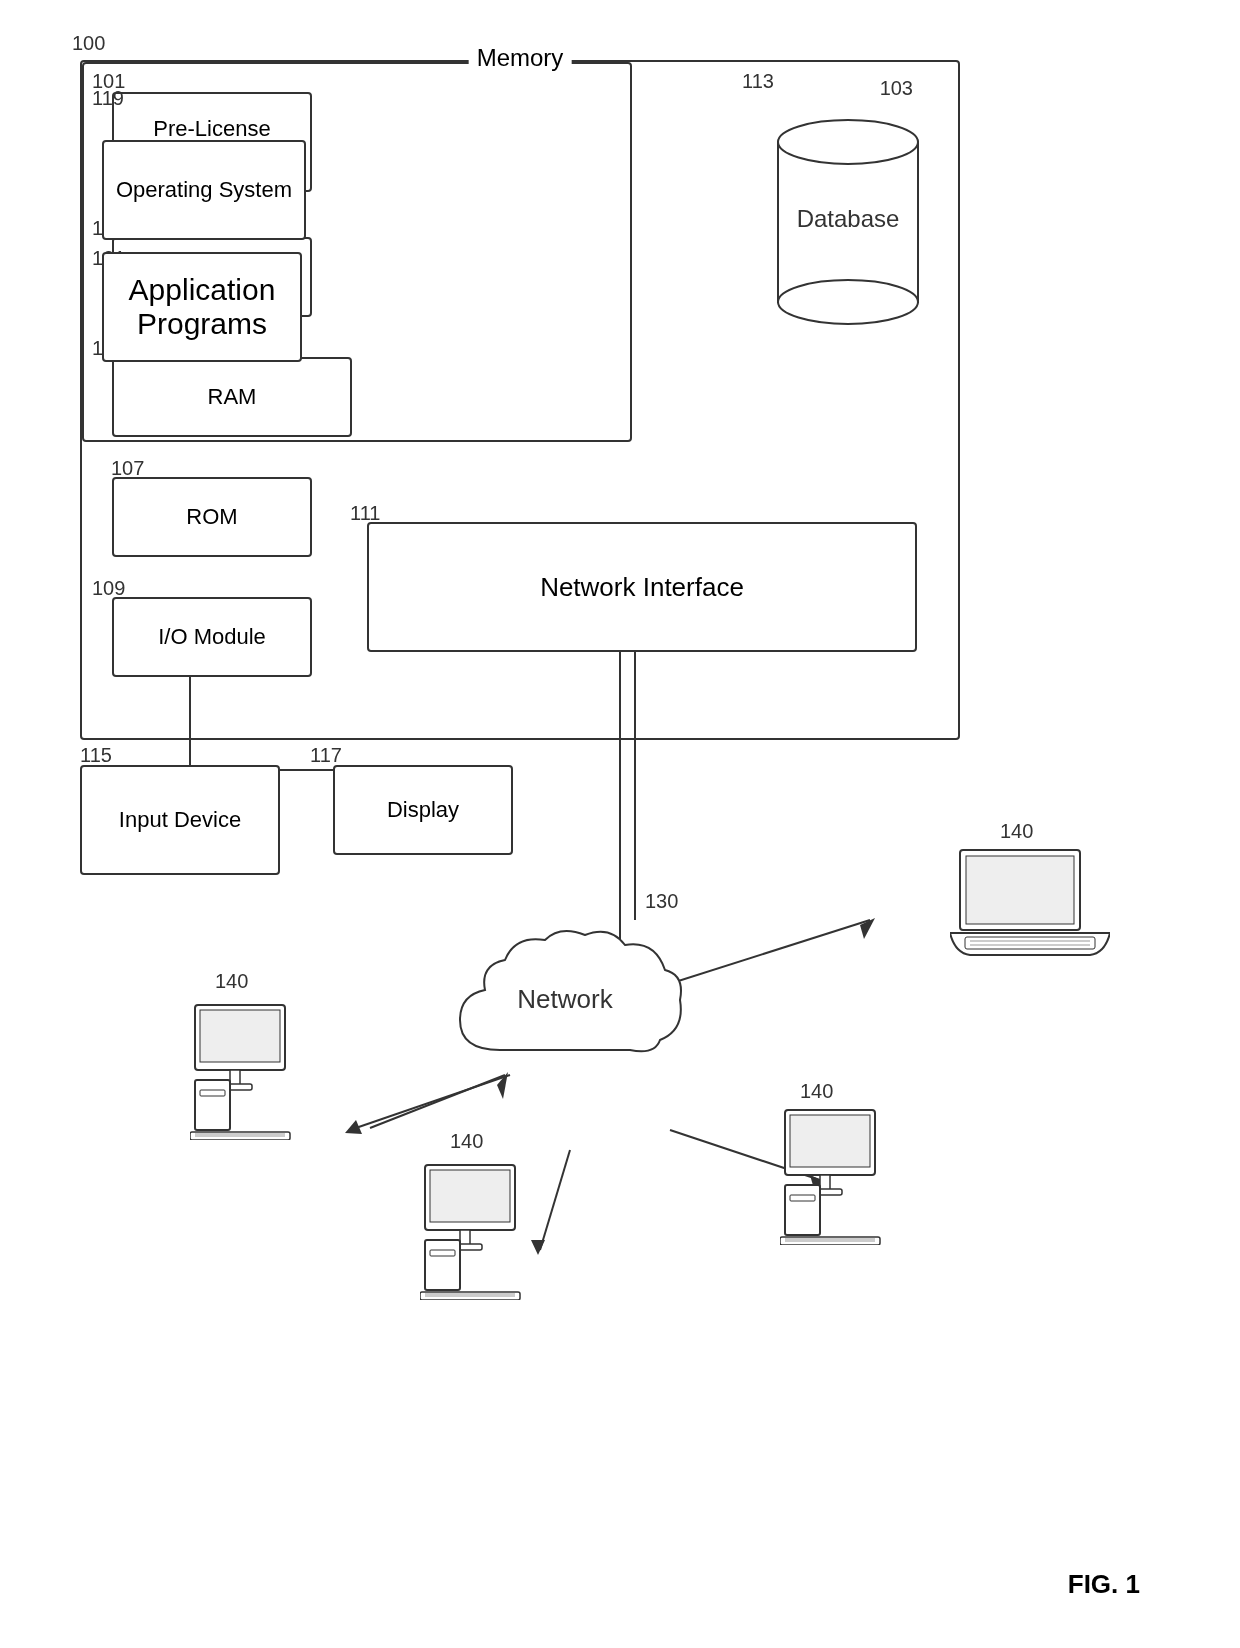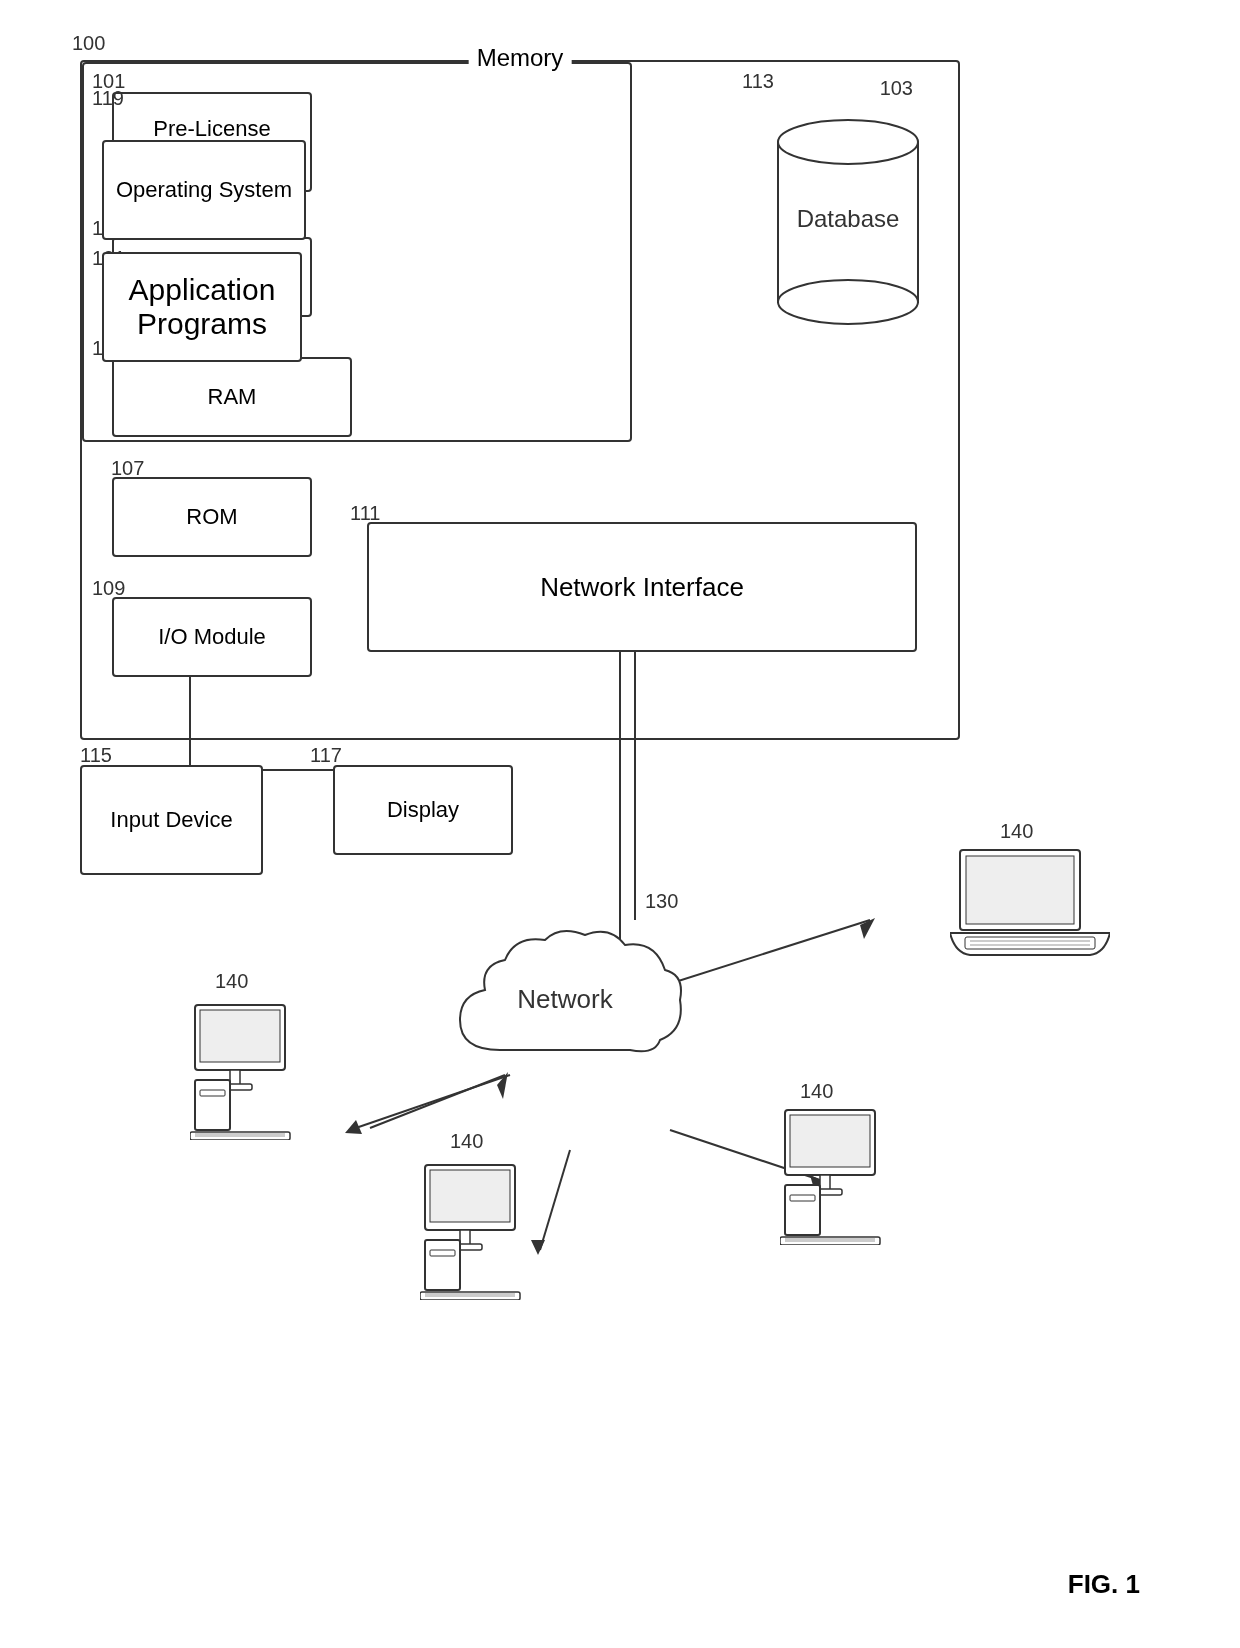--- a/index.html
+++ b/index.html
@@ -171,21 +171,21 @@
       justify-content: center;
       font-size: 26px;
       background: #fff;
     }
 
     
     .box-input-device {
       position: absolute;
       top: 745px;
       left: 20px;
-      width: 183px;
+      width: 200px;
       height: 110px;
     }
 
     
     .box-display {
       position: absolute;
       top: 745px;
       left: 273px;
       width: 180px;
       height: 90px;

